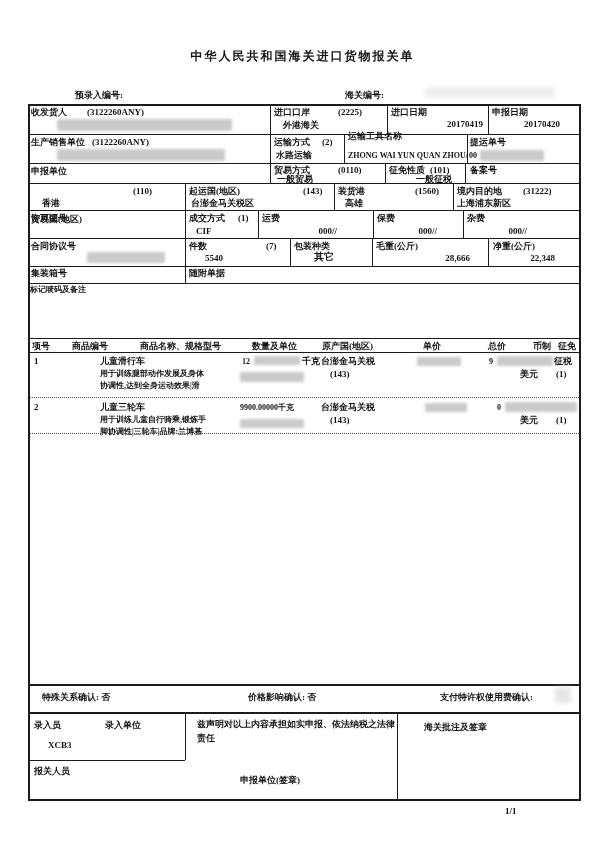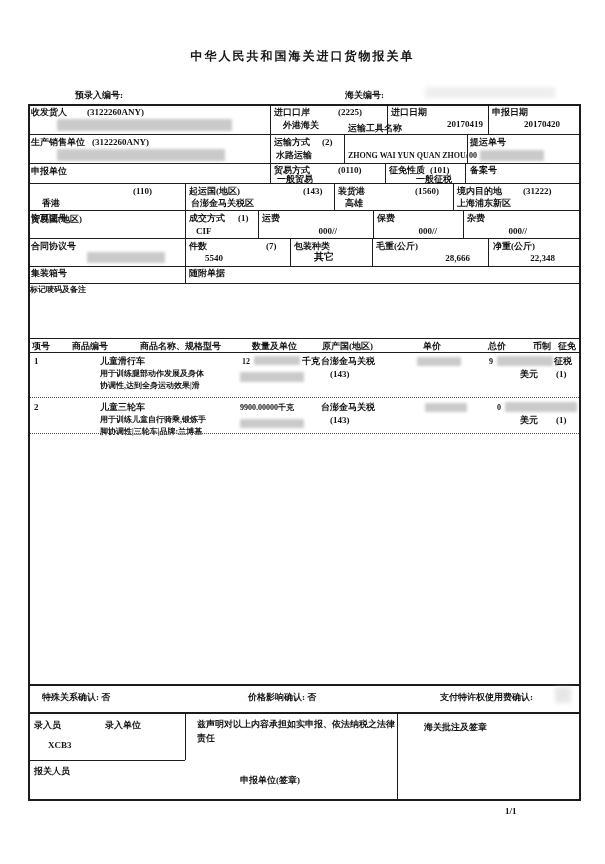--- a/index.html
+++ b/index.html
@@ -72,21 +72,21 @@
   <div class="t r" style="left:395px;top:119px;width:88px;">20170419</div>
   <div class="t" style="left:492px;top:107px;">申报日期</div>
   <div class="t r" style="left:480px;top:119px;width:80px;">20170420</div>
 
   <div class="t" style="left:31px;top:137px;">生产销售单位</div>
   <div class="t" style="left:92px;top:137px;">(3122260ANY)</div>
   <div class="redact" style="left:57px;top:149px;width:168px;height:12px;"></div>
   <div class="t" style="left:274px;top:137px;">运输方式</div>
   <div class="t" style="left:322px;top:137px;">(2)</div>
   <div class="t" style="left:276px;top:150px;">水路运输</div>
-  <div class="t" style="left:348px;top:123px;">运输工具名称</div>
+  <div class="t" style="left:348px;top:131px;">运输工具名称</div>
   <div class="t fs8" style="left:348px;top:151px;">ZHONG WAI YUN QUAN ZHOU/</div>
   <div class="t" style="left:470px;top:137px;">提运单号</div>
   <div class="t fs8" style="left:469px;top:151px;">00</div>
   <div class="redact" style="left:480px;top:150px;width:64px;height:11px;"></div>
 
   <div class="t" style="left:31px;top:166px;">申报单位</div>
   <div class="t" style="left:274px;top:165px;">贸易方式</div>
   <div class="t" style="left:338px;top:165px;">(0110)</div>
   <div class="t" style="left:277px;top:174px;">一般贸易</div>
   <div class="t" style="left:389px;top:165px;">征免性质</div>

